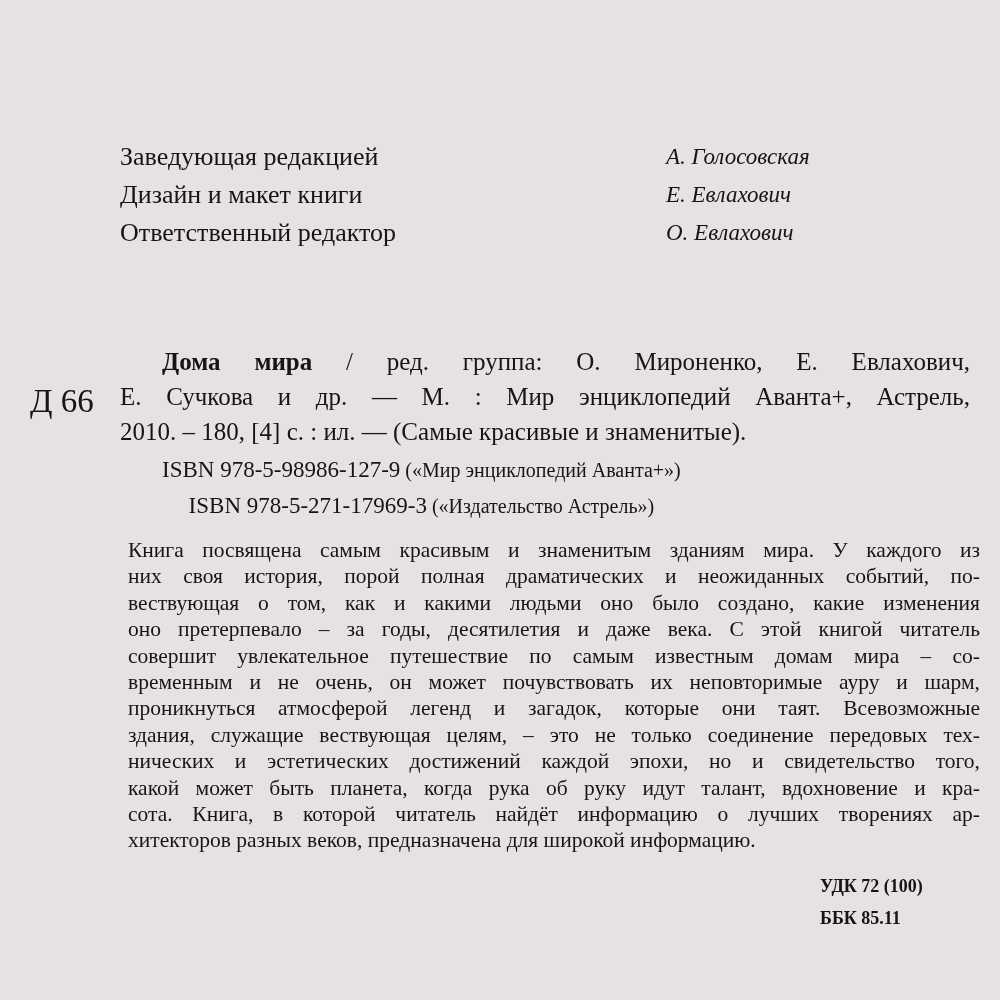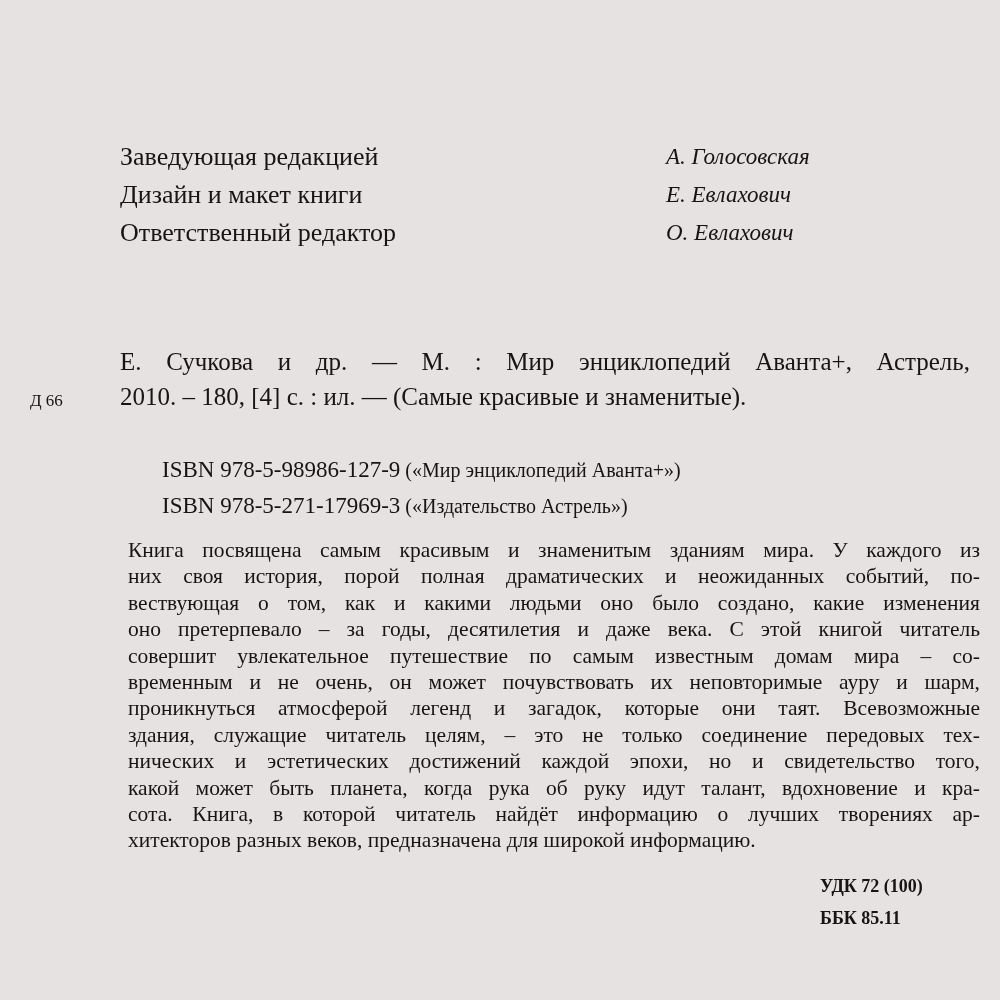--- a/index.html
+++ b/index.html
@@ -38,21 +38,21 @@
       left: 546px;
       top: 0;
       font-style: italic;
       white-space: nowrap;
       font-size: 23px;
     }
     .catalog-index {
       position: absolute;
       left: 30px;
       top: 384px;
-      font-size: 17px;
+      font-size: 33px;
       line-height: 34px;
       white-space: nowrap;
     }
     .biblio {
       position: absolute;
       left: 120px;
       top: 344px;
       width: 850px;
       font-size: 25px;
       line-height: 35px;
@@ -74,20 +74,21 @@
     }
     .isbn-block {
       position: absolute;
       left: 162px;
       top: 452px;
       font-size: 23px;
       line-height: 35px;
     }
     .isbn-line {
       white-space: nowrap;
+      text-align: center;
     }
     .isbn-publisher {
       font-size: 20px;
     }
     .annotation {
       position: absolute;
       left: 120px;
       top: 537px;
       width: 852px;
       font-size: 21.5px;
@@ -130,20 +131,21 @@
   </div>
   <div class="credit-row">
     <span class="credit-role">Ответственный редактор</span>
     <span class="credit-name">О. Евлахович</span>
   </div>
 </div>
 
 <div class="catalog-index">Д 66</div>
 
 <div class="biblio">
+  <span class="biblio-line first"><span class="title-bold">Дома мира</span><span> / ред. группа: О. Мироненко, Е. Евлахович,</span></span>
   <span class="biblio-line">Е. Сучкова и др. — М. : Мир энциклопедий Аванта+, Астрель,</span>
   <span class="biblio-line last">2010. – 180, [4] с. : ил. — (Самые красивые и знаменитые).</span>
 </div>
 
 <div class="isbn-block">
   <div class="isbn-line">
     <span>ISBN 978-5-98986-127-9</span><span class="isbn-publisher"> («Мир энциклопедий Аванта+»)</span>
   </div>
   <div class="isbn-line">
     <span>ISBN 978-5-271-17969-3</span><span class="isbn-publisher"> («Издательство Астрель»)</span>
@@ -151,21 +153,21 @@
 </div>
 
 <div class="annotation">
   <span class="annotation-line">Книга посвящена самым красивым и знаменитым зданиям мира. У каждого из</span>
   <span class="annotation-line">них своя история, порой полная драматических и неожиданных событий, по-</span>
   <span class="annotation-line">вествующая о том, как и какими людьми оно было создано, какие изменения</span>
   <span class="annotation-line">оно претерпевало – за годы, десятилетия и даже века. С этой книгой читатель</span>
   <span class="annotation-line">совершит увлекательное путешествие по самым известным домам мира – со-</span>
   <span class="annotation-line">временным и не очень, он может почувствовать их неповторимые ауру и шарм,</span>
   <span class="annotation-line">проникнуться атмосферой легенд и загадок, которые они таят. Всевозможные</span>
-  <span class="annotation-line">здания, служащие читатель целям, – это не только соединение передовых тех-</span>
+  <span class="annotation-line">здания, служащие вествующая целям, – это не только соединение передовых тех-</span>
   <span class="annotation-line">нических и эстетических достижений каждой эпохи, но и свидетельство того,</span>
   <span class="annotation-line">какой может быть планета, когда рука об руку идут талант, вдохновение и кра-</span>
   <span class="annotation-line">сота. Книга, в которой читатель найдёт информацию о лучших творениях ар-</span>
   <span class="annotation-line last">хитекторов разных веков, предназначена для широкой информацию.</span>
 </div>
 
 <div class="classification">
   <div class="class-line">УДК 72 (100)</div>
   <div class="class-line">ББК 85.11</div>
 </div>

